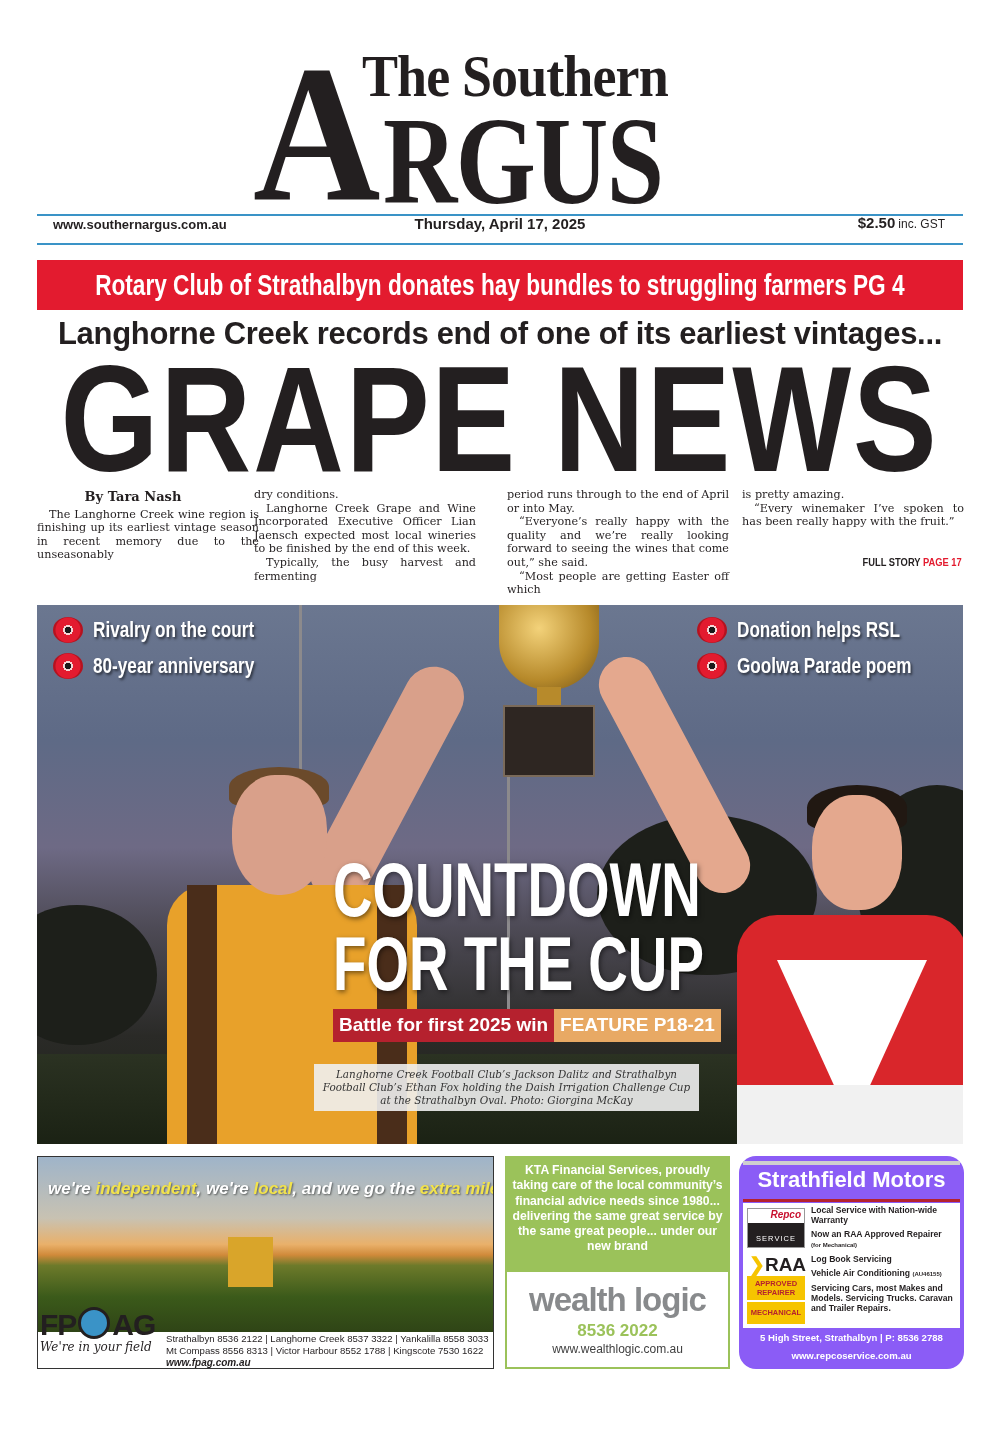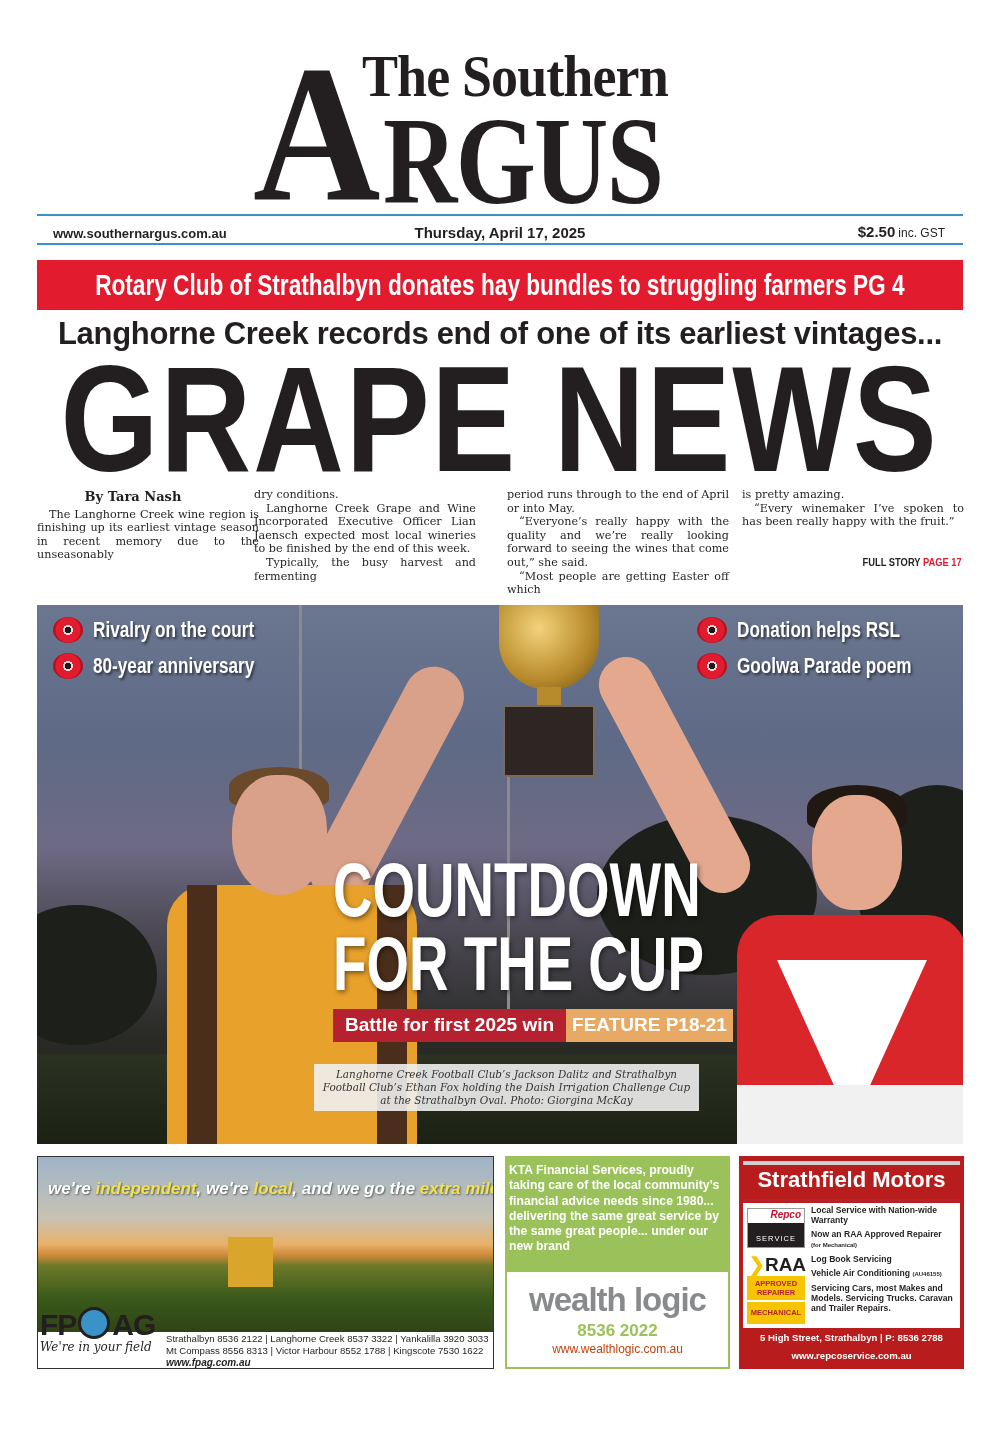--- a/index.html
+++ b/index.html
@@ -6,21 +6,21 @@
   html, body { width: 1000px; height: 1436px; background: #ffffff; overflow: hidden; }
   body { position: relative; font-family: "Liberation Sans", sans-serif; color: #231f20; }
 
   
   .masthead { position: absolute; left: 0; top: 0; width: 1000px; height: 212px; }
   .logo-the { position: absolute; left: 362px; top: 46px; font-family: "Liberation Serif", serif; font-weight: bold; font-size: 60px; letter-spacing: -1px; color: #231f20; transform: scaleX(0.9); transform-origin: left top; line-height: 1; }
   .logo-a { position: absolute; left: 253px; top: 36px; font-family: "Liberation Serif", serif; font-weight: bold; font-size: 196px; line-height: 1; color: #231f20; transform: scaleX(0.9); transform-origin: left top; }
   .logo-rgus { position: absolute; left: 383px; top: 100px; font-family: "Liberation Serif", serif; font-weight: bold; font-size: 124px; line-height: 1; color: #231f20; letter-spacing: -2px; transform: scaleX(0.83); transform-origin: left top; }
 
   .rule { position: absolute; left: 37px; width: 926px; height: 2px; background: #3a93c7; }
-  .dateline { position: absolute; left: 37px; top: 221px; width: 926px; height: 24px; font-size: 14px; }
+  .dateline { position: absolute; left: 37px; top: 212px; width: 926px; height: 24px; font-size: 14px; }
   .dateline .site { position: absolute; left: 16px; top: 5px; font-weight: bold; font-size: 13px; }
   .dateline .date { position: absolute; left: 0; right: 0; top: 3px; text-align: center; font-weight: bold; font-size: 15px; }
   .dateline .price { position: absolute; right: 18px; top: 2px; font-weight: bold; font-size: 15px; }
   .dateline .price small { font-weight: normal; font-size: 12px; margin-left: 3px; }
 
   
   .red-banner { position: absolute; left: 37px; top: 260px; width: 926px; height: 50px; background: #e31b2f; display: flex; align-items: center; justify-content: center; }
   .red-banner span { color: #fff; font-weight: bold; font-size: 29px; transform: scaleX(0.78); white-space: nowrap; letter-spacing: 0px; }
 
   .kicker { position: absolute; left: 37px; top: 316px; width: 926px; text-align: center; font-weight: bold; font-size: 31px; letter-spacing: -0.3px; white-space: nowrap; }
@@ -60,44 +60,44 @@
   .trophy-stem { position: absolute; left: 500px; top: 82px; width: 24px; height: 22px; background: #b78a2b; }
   .trophy-base { position: absolute; left: 466px; top: 100px; width: 92px; height: 72px; background: #2e2622; border: 2px solid #7a6a5a; }
 
   .teaser { position: absolute; display: flex; align-items: flex-start; color: #fff; font-weight: bold; font-size: 22px; text-shadow: 2px 2px 3px rgba(0,0,0,0.6); white-space: nowrap; }
   .teaser .txt { display: inline-block; transform: scaleX(0.78); transform-origin: left center; }
   .poppy { width: 30px; height: 26px; border-radius: 50%; background: radial-gradient(circle, #1a1a1a 0 3px, #f5d6d6 3px 5px, #e31b2f 5px 12px, #b5121f 13px); margin-right: 10px; flex: 0 0 auto; }
 
   .cd-title { position: absolute; left: 296px; top: 248px; width: 360px; color: #fff; font-weight: bold; font-size: 76px; line-height: 74px; text-align: left; white-space: nowrap; text-shadow: 2px 2px 6px rgba(0,0,0,0.5); }
   .cd-title div { transform: scaleX(0.72); transform-origin: left top; }
   .cd-strip { position: absolute; left: 296px; top: 404px; height: 33px; display: flex; }
-  .cd-strip .battle { background: #b5212e; color: #fff; font-weight: bold; font-size: 19px; padding: 5px 12px; }
+  .cd-strip .battle { background: #b5212e; color: #fff; font-weight: bold; font-size: 19px; padding: 5px 6px; }
   .cd-strip .feature { background: #e8a964; color: #fff; font-weight: bold; font-size: 19px; padding: 5px 6px; }
   .caption { position: absolute; left: 277px; top: 459px; width: 385px; background: rgba(240,240,240,0.9); padding: 4px 6px; font-family: "DejaVu Serif", serif; font-style: italic; font-size: 10.4px; line-height: 13px; text-align: center; color: #333; }
 
   
   .ad-fpag { position: absolute; left: 37px; top: 1156px; width: 457px; height: 213px; border: 1.5px solid #333; overflow: hidden; background: #fff; }
   .ad-fpag .sky { position: absolute; left: 0; top: 0; width: 100%; height: 175px; background: linear-gradient(180deg, #9fb4c9 0%, #c8c2b2 35%, #e9b06a 50%, #d08a3a 56%, #6d7a2a 62%, #3b5a1a 80%, #2f4416 100%); }
   .ad-fpag .tagline { position: absolute; left: 10px; top: 22px; width: 440px; text-align: center; font-weight: bold; font-size: 17px; color: #fff; font-style: italic; text-shadow: 1px 1px 2px rgba(0,0,0,0.5); white-space: nowrap; }
   .ad-fpag .tagline .hl { color: #f2e34c; }
   .ad-fpag .harvester { position: absolute; left: 190px; top: 80px; width: 45px; height: 50px; background: #d9a52a; }
   .ad-fpag .bottom { position: absolute; left: 0; top: 175px; width: 100%; height: 38px; background: #fff; }
   .ad-fpag .logo { position: absolute; left: 2px; top: 150px; font-weight: bold; font-size: 30px; color: #231f20; letter-spacing: -1px; }
   .ad-fpag .logo .globe { display: inline-block; width: 32px; height: 32px; border-radius: 50%; background: #3a93c7; border: 3px solid #231f20; vertical-align: -4px; margin: 0 2px; }
   .ad-fpag .slogan { position: absolute; left: 2px; top: 183px; font-family: "DejaVu Serif", serif; font-style: italic; font-size: 12px; color: #231f20; }
   .ad-fpag .contacts { position: absolute; left: 128px; top: 176px; font-size: 9.6px; line-height: 12px; color: #231f20; white-space: nowrap; }
   .ad-fpag .contacts .url { font-weight: bold; font-style: italic; font-size: 10px; }
 
   .ad-wealth { position: absolute; left: 505px; top: 1156px; width: 225px; height: 213px; border: 2px solid #9bc25a; background: #fff; }
-  .ad-wealth .top { background: #9bc25a; color: #fff; font-weight: bold; font-size: 12.2px; line-height: 15.3px; text-align: left; padding: 5px 2px; height: 114px; }
+  .ad-wealth .top { background: #9bc25a; color: #fff; font-weight: bold; font-size: 12.2px; line-height: 15.3px; text-align: center; padding: 5px 2px; height: 114px; }
   .ad-wealth .brand { text-align: center; font-weight: bold; font-size: 33px; color: #888a8c; margin-top: 9px; letter-spacing: -1px; }
   .ad-wealth .phone { text-align: center; font-size: 17px; color: #9bc25a; font-weight: bold; margin-top: 2px; }
-  .ad-wealth .url { text-align: center; font-size: 12px; color: #c2410c; margin-top: 1px; }
-
-  .ad-motors { position: absolute; left: 739px; top: 1156px; width: 225px; height: 213px; background: #b91c1c; }
+  .ad-wealth .url { text-align: center; font-size: 12px; color: #404040; margin-top: 1px; }
+
+  .ad-motors { position: absolute; left: 739px; top: 1156px; width: 225px; height: 213px; background: #8b5cf6; border-radius: 17px; }
   .ad-motors .stripe1 { position: absolute; left: 4px; top: 5px; width: 217px; height: 4px; background: #cfcfcf; }
   .ad-motors .name { position: absolute; left: 0; top: 11px; width: 100%; text-align: center; color: #fff; font-weight: bold; font-size: 22px; }
   .ad-motors .stripe2 { position: absolute; left: 4px; top: 43px; width: 217px; height: 3px; background: #b5212e; }
   .ad-motors .panel { position: absolute; left: 4px; top: 47px; width: 217px; height: 125px; background: #fff; }
   .ad-motors .repco { position: absolute; left: 4px; top: 5px; width: 58px; height: 40px; background: #231f20; border: 1px solid #999; }
   .ad-motors .repco .r1 { position: absolute; left: 0; top: 0; width: 100%; height: 14px; background: #fff; color: #c8102e; font-weight: bold; font-style: italic; font-size: 10px; text-align: right; padding-right: 3px; }
   .ad-motors .repco .r2 { position: absolute; left: 0; bottom: 0; width: 100%; height: 13px; color: #fff; font-weight: normal; font-size: 7.5px; text-align: center; letter-spacing: 1px; }
   .ad-motors .raa { position: absolute; left: 6px; top: 50px; font-weight: bold; font-size: 19px; color: #231f20; }
   .ad-motors .raa .chev { color: #f6c400; }
   .ad-motors .approved { position: absolute; left: 4px; top: 73px; width: 58px; height: 24px; background: #f6c400; color: #b5212e; font-weight: bold; font-size: 7.5px; text-align: center; line-height: 9px; padding-top: 3px; }
@@ -219,21 +219,21 @@
   <div class="harvester"></div>
   <div class="tagline">
     <span>we're </span><span class="hl">independent</span><span>, we're </span><span class="hl">local</span><span>, and we go the </span><span class="hl">extra mile</span>
   </div>
   <div class="bottom"></div>
   <div class="logo">
     <span>FP</span><span class="globe"></span><span>AG</span>
   </div>
   <div class="slogan">We're in your field</div>
   <div class="contacts">
-    <div>Strathalbyn 8536 2122  |  Langhorne Creek 8537 3322  |  Yankalilla 3920 3033</div>
+    <div>Strathalbyn 8536 2122  |  Langhorne Creek 8537 3322  |  Yankalilla 8558 3033</div>
     <div>Mt Compass 8556 8313  |  Victor Harbour 8552 1788  |  Kingscote 7530 1622</div>
     <div class="url">www.fpag.com.au</div>
   </div>
 </aside>
 
 <aside class="ad-wealth">
   <div class="top">KTA Financial Services, proudly taking care of the local community’s financial advice needs since 1980... delivering the same great service by the same great people... under our new brand</div>
   <div class="brand">wealth logic</div>
   <div class="phone">8536 2022</div>
   <div class="url">www.wealthlogic.com.au</div>

